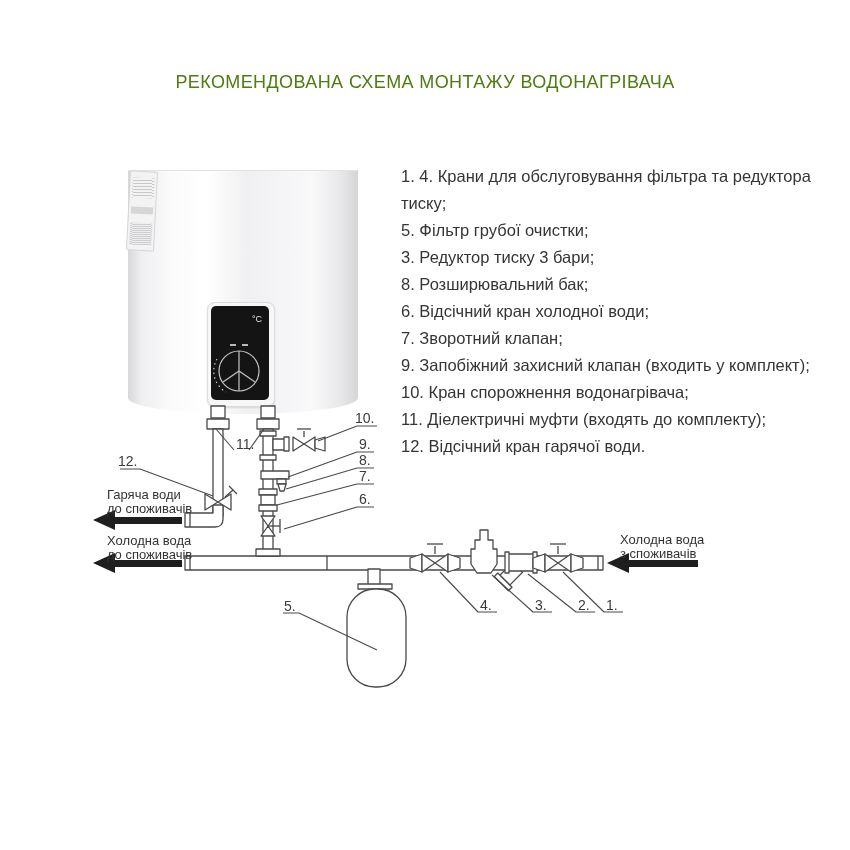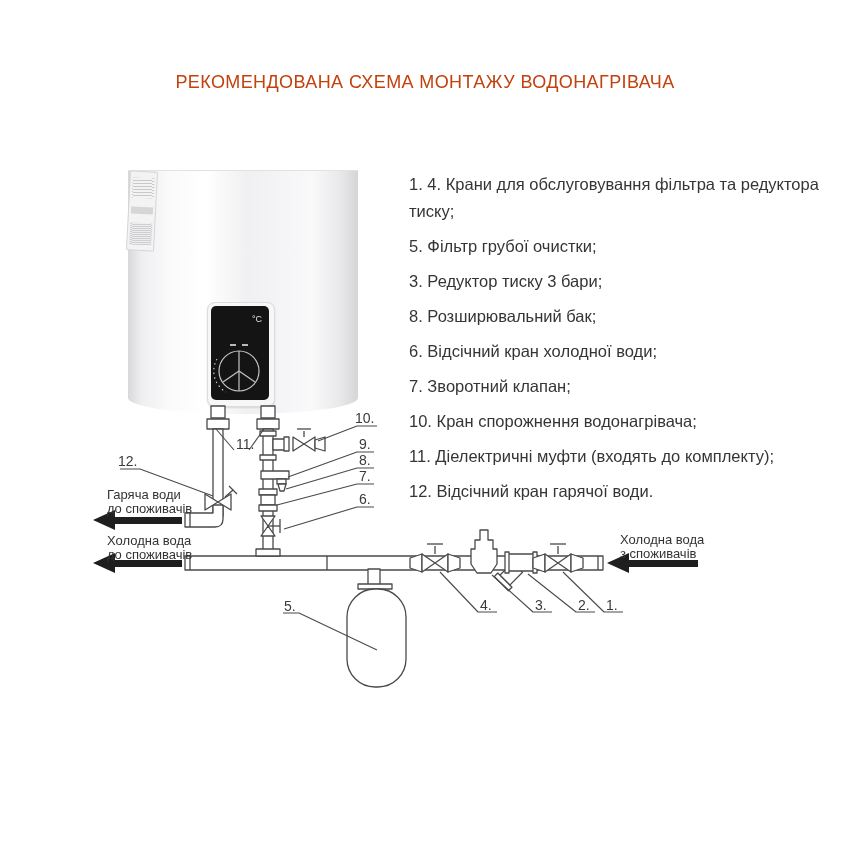--- a/index.html
+++ b/index.html
@@ -3,21 +3,21 @@
 <meta charset="utf-8">
 <style>
   html,body{margin:0;padding:0;}
   body{
     width:850px;height:850px;position:relative;background:#ffffff;overflow:hidden;
     font-family:"Liberation Sans", sans-serif;color:#373737;
   }
   .abs{position:absolute;}
   #title{
     left:0;right:0;top:72px;text-align:center;
-    font-size:18px;font-weight:400;letter-spacing:.4px;color:#c2410c;
+    font-size:18px;font-weight:400;letter-spacing:.4px;color:#4d7c0f;
   }
   
   #heater{
     left:128px;top:170px;width:230px;height:243px;
     background:linear-gradient(90deg,#d8d8da 0%,#efeff1 6%,#fafafb 18%,#ffffff 34%,#f0f0f2 52%,#f5f5f7 68%,#f9f9fa 80%,#e9e9eb 92%,#d5d5d7 100%);
     border-top:1px solid #e2e2e4;
     border-radius:0 0 115px 115px / 0 0 16px 16px;
   }
   #panel-bezel{
     left:79px;top:131px;width:66px;height:103px;background:#f7f7f7;
@@ -37,21 +37,21 @@
   .stk-lines{height:20px;background:repeating-linear-gradient(#f3f3f4 0 2px,#c9c9cc 2px 3px);margin-top:3px;}
   .stk-bar{height:7px;background:#d6d6d8;margin-top:9px;}
   .stk-hatch{height:22px;background:repeating-linear-gradient(#ededef 0 1px,#cfcfd2 1px 2px);margin-top:9px;}
   #diagram{left:0;top:0;width:850px;height:850px;pointer-events:none;}
   
   .callout{font-size:14px;color:#3a3a3a;white-space:nowrap;}
   
   .flow-label{font-size:13px;line-height:14px;color:#333333;white-space:nowrap;}
   
   #legend{left:401px;top:163px;width:436px;font-size:16.5px;line-height:27px;color:#353535;}
-  .legend-item{margin:8px;}
+  .legend-item{margin:0;}
 </style>
 </head>
 <body>
 
 <div id="title" class="abs">РЕКОМЕНДОВАНА СХЕМА МОНТАЖУ ВОДОНАГРІВАЧА</div>
 
 <div id="heater" class="abs">
   <div id="panel-bezel" class="abs">
     <div id="panel-screen" class="abs">
       <div id="panel-unit" class="abs">°C</div>
@@ -240,16 +240,17 @@
   <div>з споживачів</div>
 </div>
 
 <div id="legend" class="abs">
   <div class="legend-item">1. 4. Крани для обслуговування фільтра та редуктора тиску;</div>
   <div class="legend-item">5. Фільтр грубої очистки;</div>
   <div class="legend-item">3. Редуктор тиску 3 бари;</div>
   <div class="legend-item">8. Розширювальний бак;</div>
   <div class="legend-item">6. Відсічний кран холодної води;</div>
   <div class="legend-item">7. Зворотний клапан;</div>
+  <div class="legend-item">9. Запобіжний захисний клапан (входить у комплект);</div>
   <div class="legend-item">10. Кран спорожнення водонагрівача;</div>
   <div class="legend-item">11. Діелектричні муфти (входять до комплекту);</div>
   <div class="legend-item">12. Відсічний кран гарячої води.</div>
 </div>
 
 </body></html>

